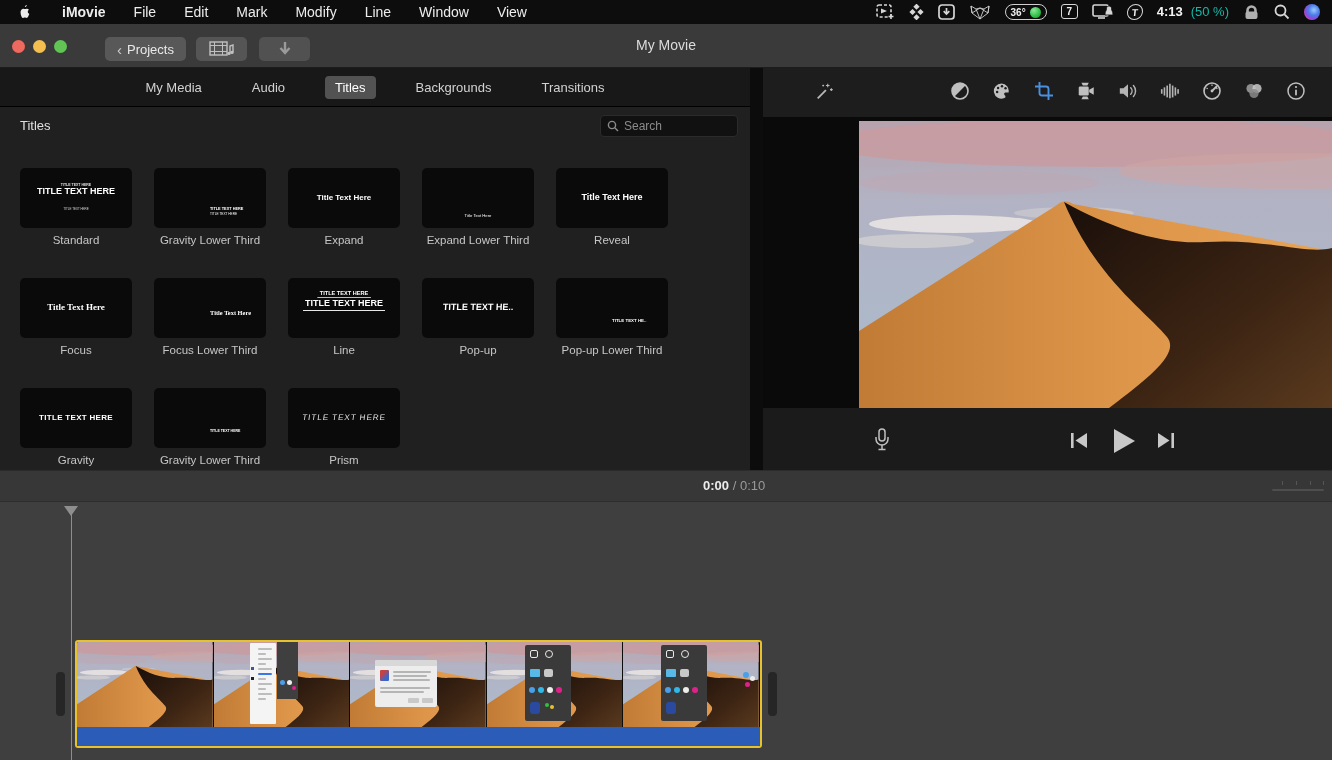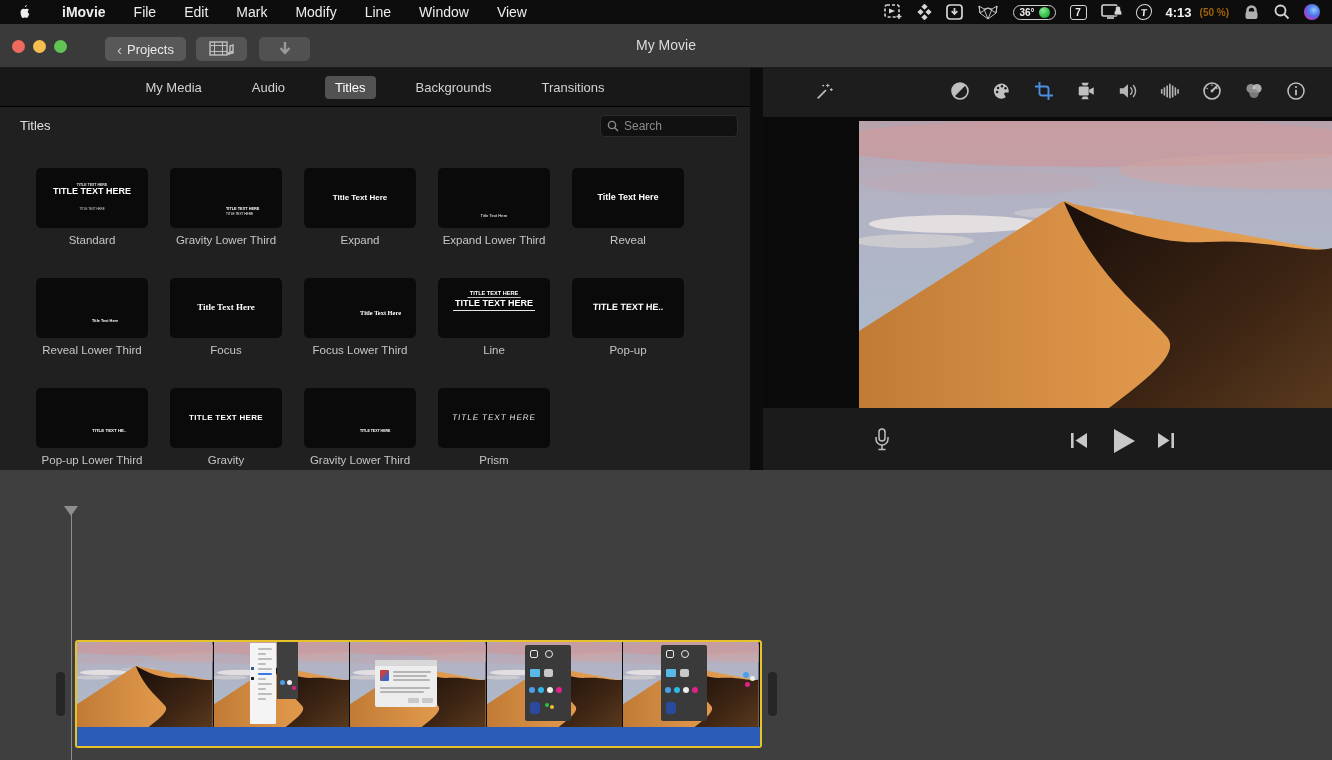--- a/index.html
+++ b/index.html
@@ -6,32 +6,32 @@
   html,body{width:1332px;height:760px;overflow:hidden;background:#000;
     font-family:"Liberation Sans",sans-serif;-webkit-font-smoothing:antialiased}
   #app{position:relative;width:1332px;height:760px;background:#3f3f3f}
 
   
   .menubar{position:absolute;left:0;top:0;width:1332px;height:24px;background:#0d0d0d;
     display:flex;align-items:center;color:#ededed;font-size:14px;z-index:30}
   .menubar .apple{margin:0 18px 0 16px;display:flex;align-items:center}
   .menu-item{padding:0 14px;height:36px;display:flex;align-items:center}
   .menu-item.app{font-weight:700}
-  .mb-status{margin-left:auto;display:flex;align-items:center;gap:14px;padding-right:12px}
+  .mb-status{margin-left:auto;display:flex;gap:14px;padding-right:12px}
   .sicon{display:flex;align-items:center;justify-content:center}
   .weather-pill{display:flex;align-items:center;gap:4px;border:1.5px solid #cfcfcf;border-radius:10px;
     padding:1px 5px;font-size:10px;font-weight:700;color:#efefef}
   .weather-dot{width:11px;height:11px;border-radius:50%;
     background:radial-gradient(circle at 35% 30%,#8fe89a,#35c24a 55%,#1d8a30)}
   .cal-box{width:17px;height:15px;border:1.6px solid #d6d6d6;border-radius:3px;color:#efefef;
     font-size:10px;font-weight:700;display:flex;align-items:center;justify-content:center}
   .clock-t{width:16px;height:16px;border:1.5px solid #d6d6d6;border-radius:50%;color:#efefef;
     font-size:10px;font-weight:700;display:flex;align-items:center;justify-content:center;transform:skewX(-6deg)}
   .mb-time{font-size:13px;font-weight:700;color:#f3f3f3}
-  .mb-batt{font-size:10px;font-weight:700;color:#a16207;margin-left:-6px}
+  .mb-batt{font-size:13px;font-weight:400;color:#14b8a6;margin-left:-6px}
   .siri{width:16px;height:16px;border-radius:50%;
     background:radial-gradient(circle at 62% 38%,#9cc8ff 0%,#4a7de8 38%,#8a4ae0 62%,#e84a9a 82%,#2ab88a 100%)}
 
   
   .titlebar{position:absolute;left:0;top:24px;width:1332px;height:44px;background:#3a3a3a;
     border-bottom:1px solid #1c1c1c;z-index:29}
   .tl{position:absolute;top:16px;width:13px;height:13px;border-radius:50%}
   .tl.red{left:12px;background:#ee6a5f}.tl.yellow{left:33px;background:#f5bf4f}.tl.green{left:54px;background:#61c454}
   .tb-btn{position:absolute;top:13px;height:24px;border-radius:5px;background:#585858;
     display:flex;align-items:center;justify-content:center;color:#e9e9e9;font-size:13px;gap:5px}
@@ -53,21 +53,21 @@
   .mtab.selected{background:#525252;color:#fff}
   .browser-header{position:absolute;left:0;top:39px;width:750px;height:38px}
   .bh-title{position:absolute;left:20px;top:11px;color:#e0e0e0;font-size:13px}
   .search-box{position:absolute;right:12px;top:8px;width:138px;height:22px;background:#111;
     border:1px solid #2b2b2b;border-radius:4px;display:flex;align-items:center;padding:0 6px;gap:5px}
   .search-box input{flex:1;background:transparent;border:none;outline:none;color:#cfcfcf;font-size:12px;
     font-family:"Liberation Sans",sans-serif;min-width:0}
   .search-box input::placeholder{color:#8b8b8b}
 
   
-  .titles-grid{position:absolute;left:36px;top:100px;width:710px;height:302px;overflow:hidden;
+  .titles-grid{position:absolute;left:20px;top:100px;width:710px;height:302px;overflow:hidden;
     display:grid;grid-template-columns:repeat(5,112px);column-gap:22px;grid-auto-rows:94px;row-gap:16px}
   .title-card{width:112px}
   .th{position:relative;width:112px;height:60px;background:#0a0a0a;border-radius:5px;overflow:hidden}
   .th span{position:absolute;left:50%;color:#fff;white-space:nowrap;line-height:1.1}
   .title-label{margin-top:6px;text-align:center;color:#c6c6c6;font-size:11.5px;line-height:1.2}
   .st-a{top:13px;font-size:7px;font-weight:600;opacity:.85;transform:translateX(-50%) scale(.5)}
   .st-b{top:19px;font-size:9px;font-weight:700;transform:translateX(-50%)}
   .st-c{top:37px;font-size:7px;opacity:.8;transform:translateX(-50%) scale(.42)}
   .slt-a{left:10px;top:39px;font-size:7px;font-weight:700;transform:scale(.55);transform-origin:0 0}
   .slt-b{left:10px;top:44px;font-size:7px;transform:scale(.45);transform-origin:0 0}
@@ -328,26 +328,20 @@
         <div class="title-label">Expand Lower Third</div>
       </div>
       <div class="title-card">
         <div class="th">
           <span class="rv-a">Title Text Here</span>
         </div>
         <div class="title-label">Reveal</div>
       </div>
       <div class="title-card">
         <div class="th">
-          <span class="rvl-a">Title Text Here</span>
-        </div>
-        <div class="title-label">Reveal Lower Third</div>
-      </div>
-      <div class="title-card">
-        <div class="th">
           <span class="fc-a">Title Text Here</span>
         </div>
         <div class="title-label">Focus</div>
       </div>
       <div class="title-card">
         <div class="th">
           <span class="fcl-a">Title Text Here</span>
         </div>
         <div class="title-label">Focus Lower Third</div>
       </div>
@@ -504,20 +498,34 @@
       </span>
       <span class="tr-next">
         <svg width="17" height="15" viewBox="0 0 17 15">
             <path d="M1,0 v15 L12.5,7.5 Z" fill="#c8c8c8"></path>
             <rect x="14.4" y="0" width="2.6" height="15" fill="#c8c8c8"></rect>
           </svg>
       </span>
     </div>
   </div>
 
+  <div class="timebar">
+    <div class="timecode">
+      <span class="tc-cur">0:00</span>
+      <span>/</span>
+      <span>0:10</span>
+    </div>
+    <div class="zoom-slider">
+      <span class="zs-tick" style="left:10px"></span>
+        <span class="zs-tick" style="left:24px"></span>
+      <span class="zs-tick" style="left:38px"></span>
+        <span class="zs-tick" style="left:51px"></span>
+      <span class="zs-line"></span>
+    </div>
+  </div>
 
   <div class="timeline">
     <div class="playhead-tri"></div>
     <div class="playhead-line"></div>
 
     <div class="trim-handle trim-left"></div>
     <div class="trim-handle trim-right"></div>
 
     <div class="clip">
       <div class="film">

